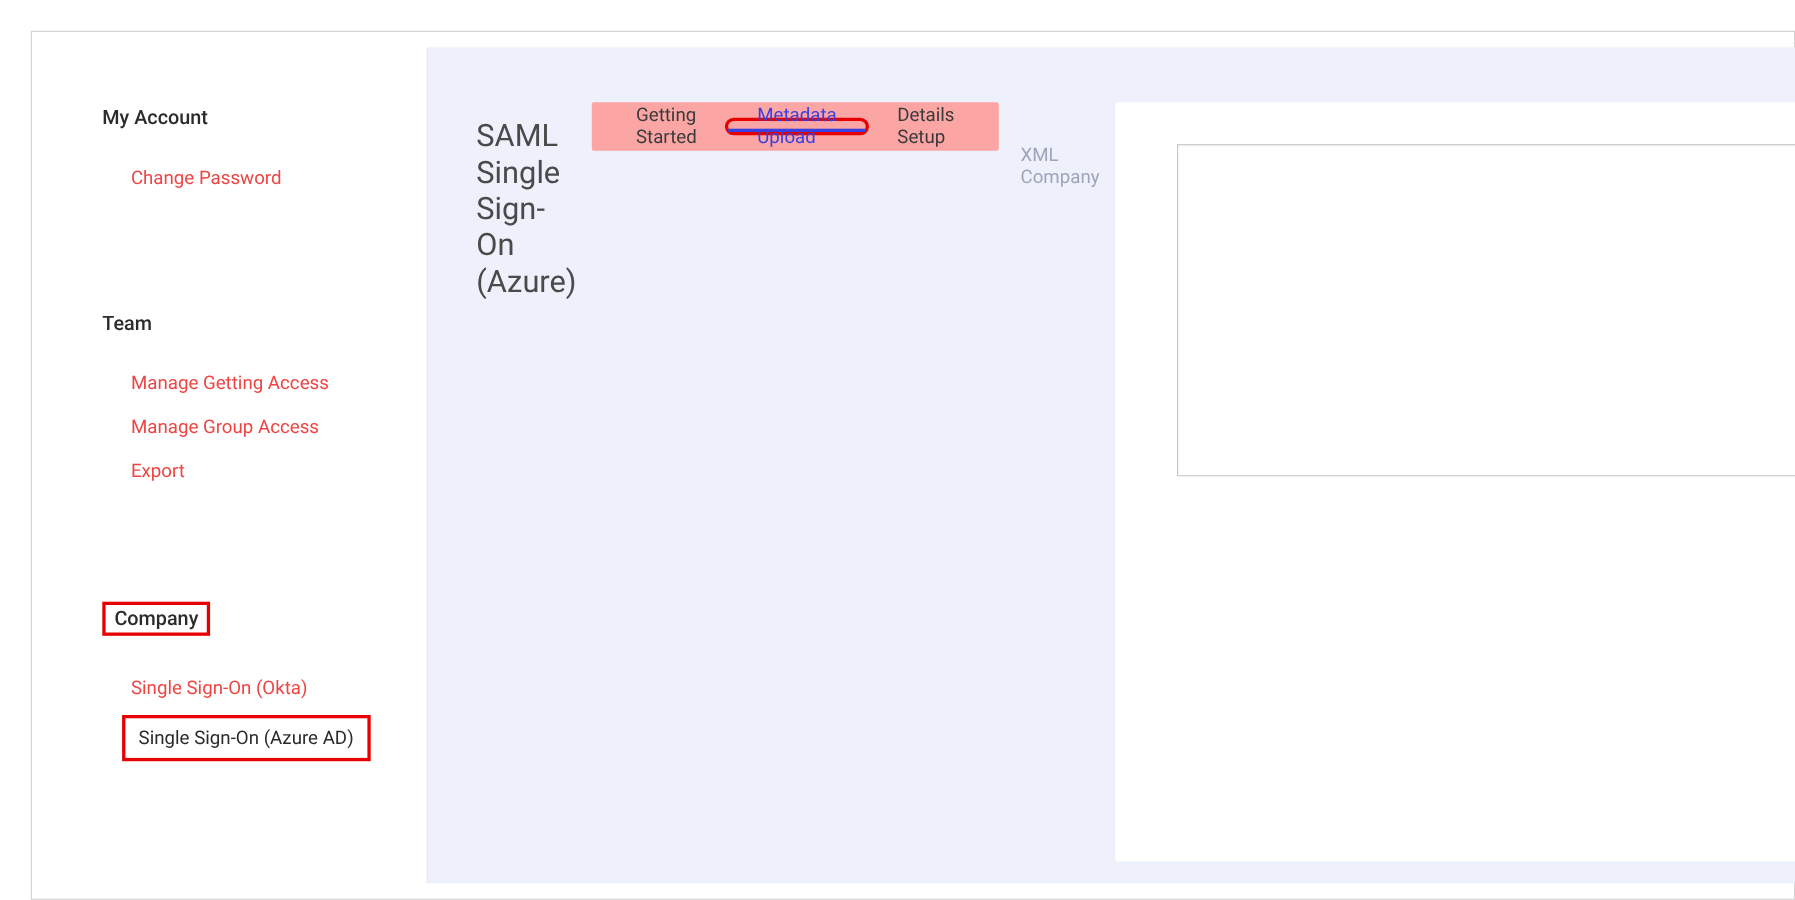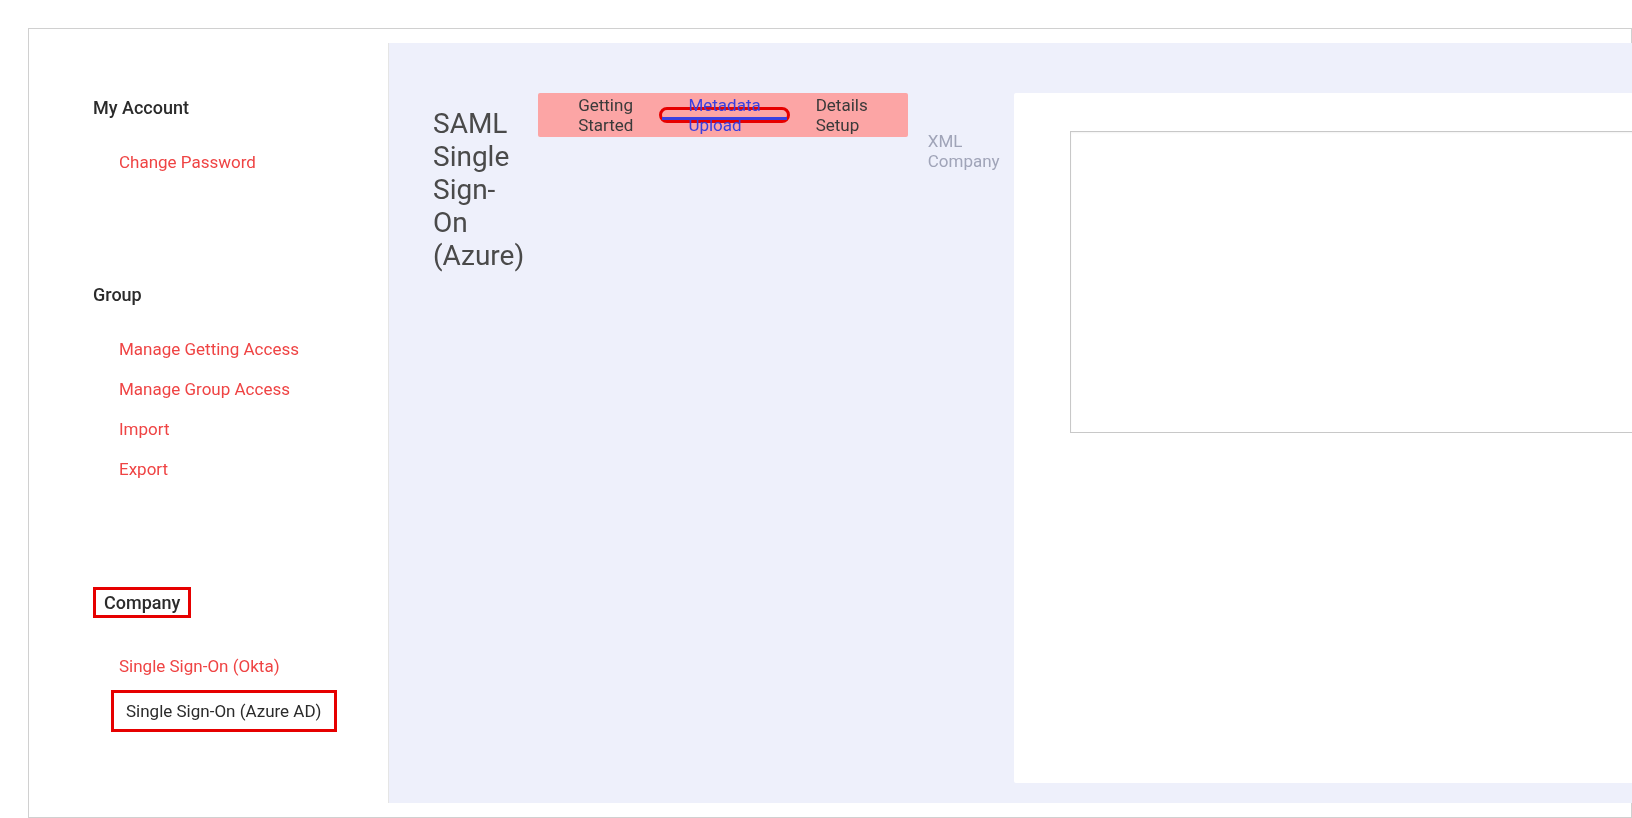--- a/index.html
+++ b/index.html
@@ -170,24 +170,23 @@
 
 <div class="container">
   <aside class="sidebar">
 
     <div class="sidebar-section">
       <div class="sidebar-section-header">My Account</div>
       <div class="sidebar-item">Change Password</div>
     </div>
 
     <div class="sidebar-section">
-      <div class="sidebar-section-header">Group</div>
+      <div class="sidebar-section-header">Team</div>
       <div class="sidebar-item">Manage Getting Access</div>
       <div class="sidebar-item">Manage Group Access</div>
-      <div class="sidebar-item">Import</div>
       <div class="sidebar-item">Export</div>
     </div>
 
     <div class="sidebar-section section-company">
       <div class="highlight-box">
         <span class="sidebar-section-header" style="margin-bottom:0;padding:0;">Company</span>
       </div>
       <div style="height:12px;"></div>
       <div class="sidebar-item">Single Sign-On (Okta)</div>
       <div class="highlight-box" style="margin-left:18px;margin-top:4px;">

